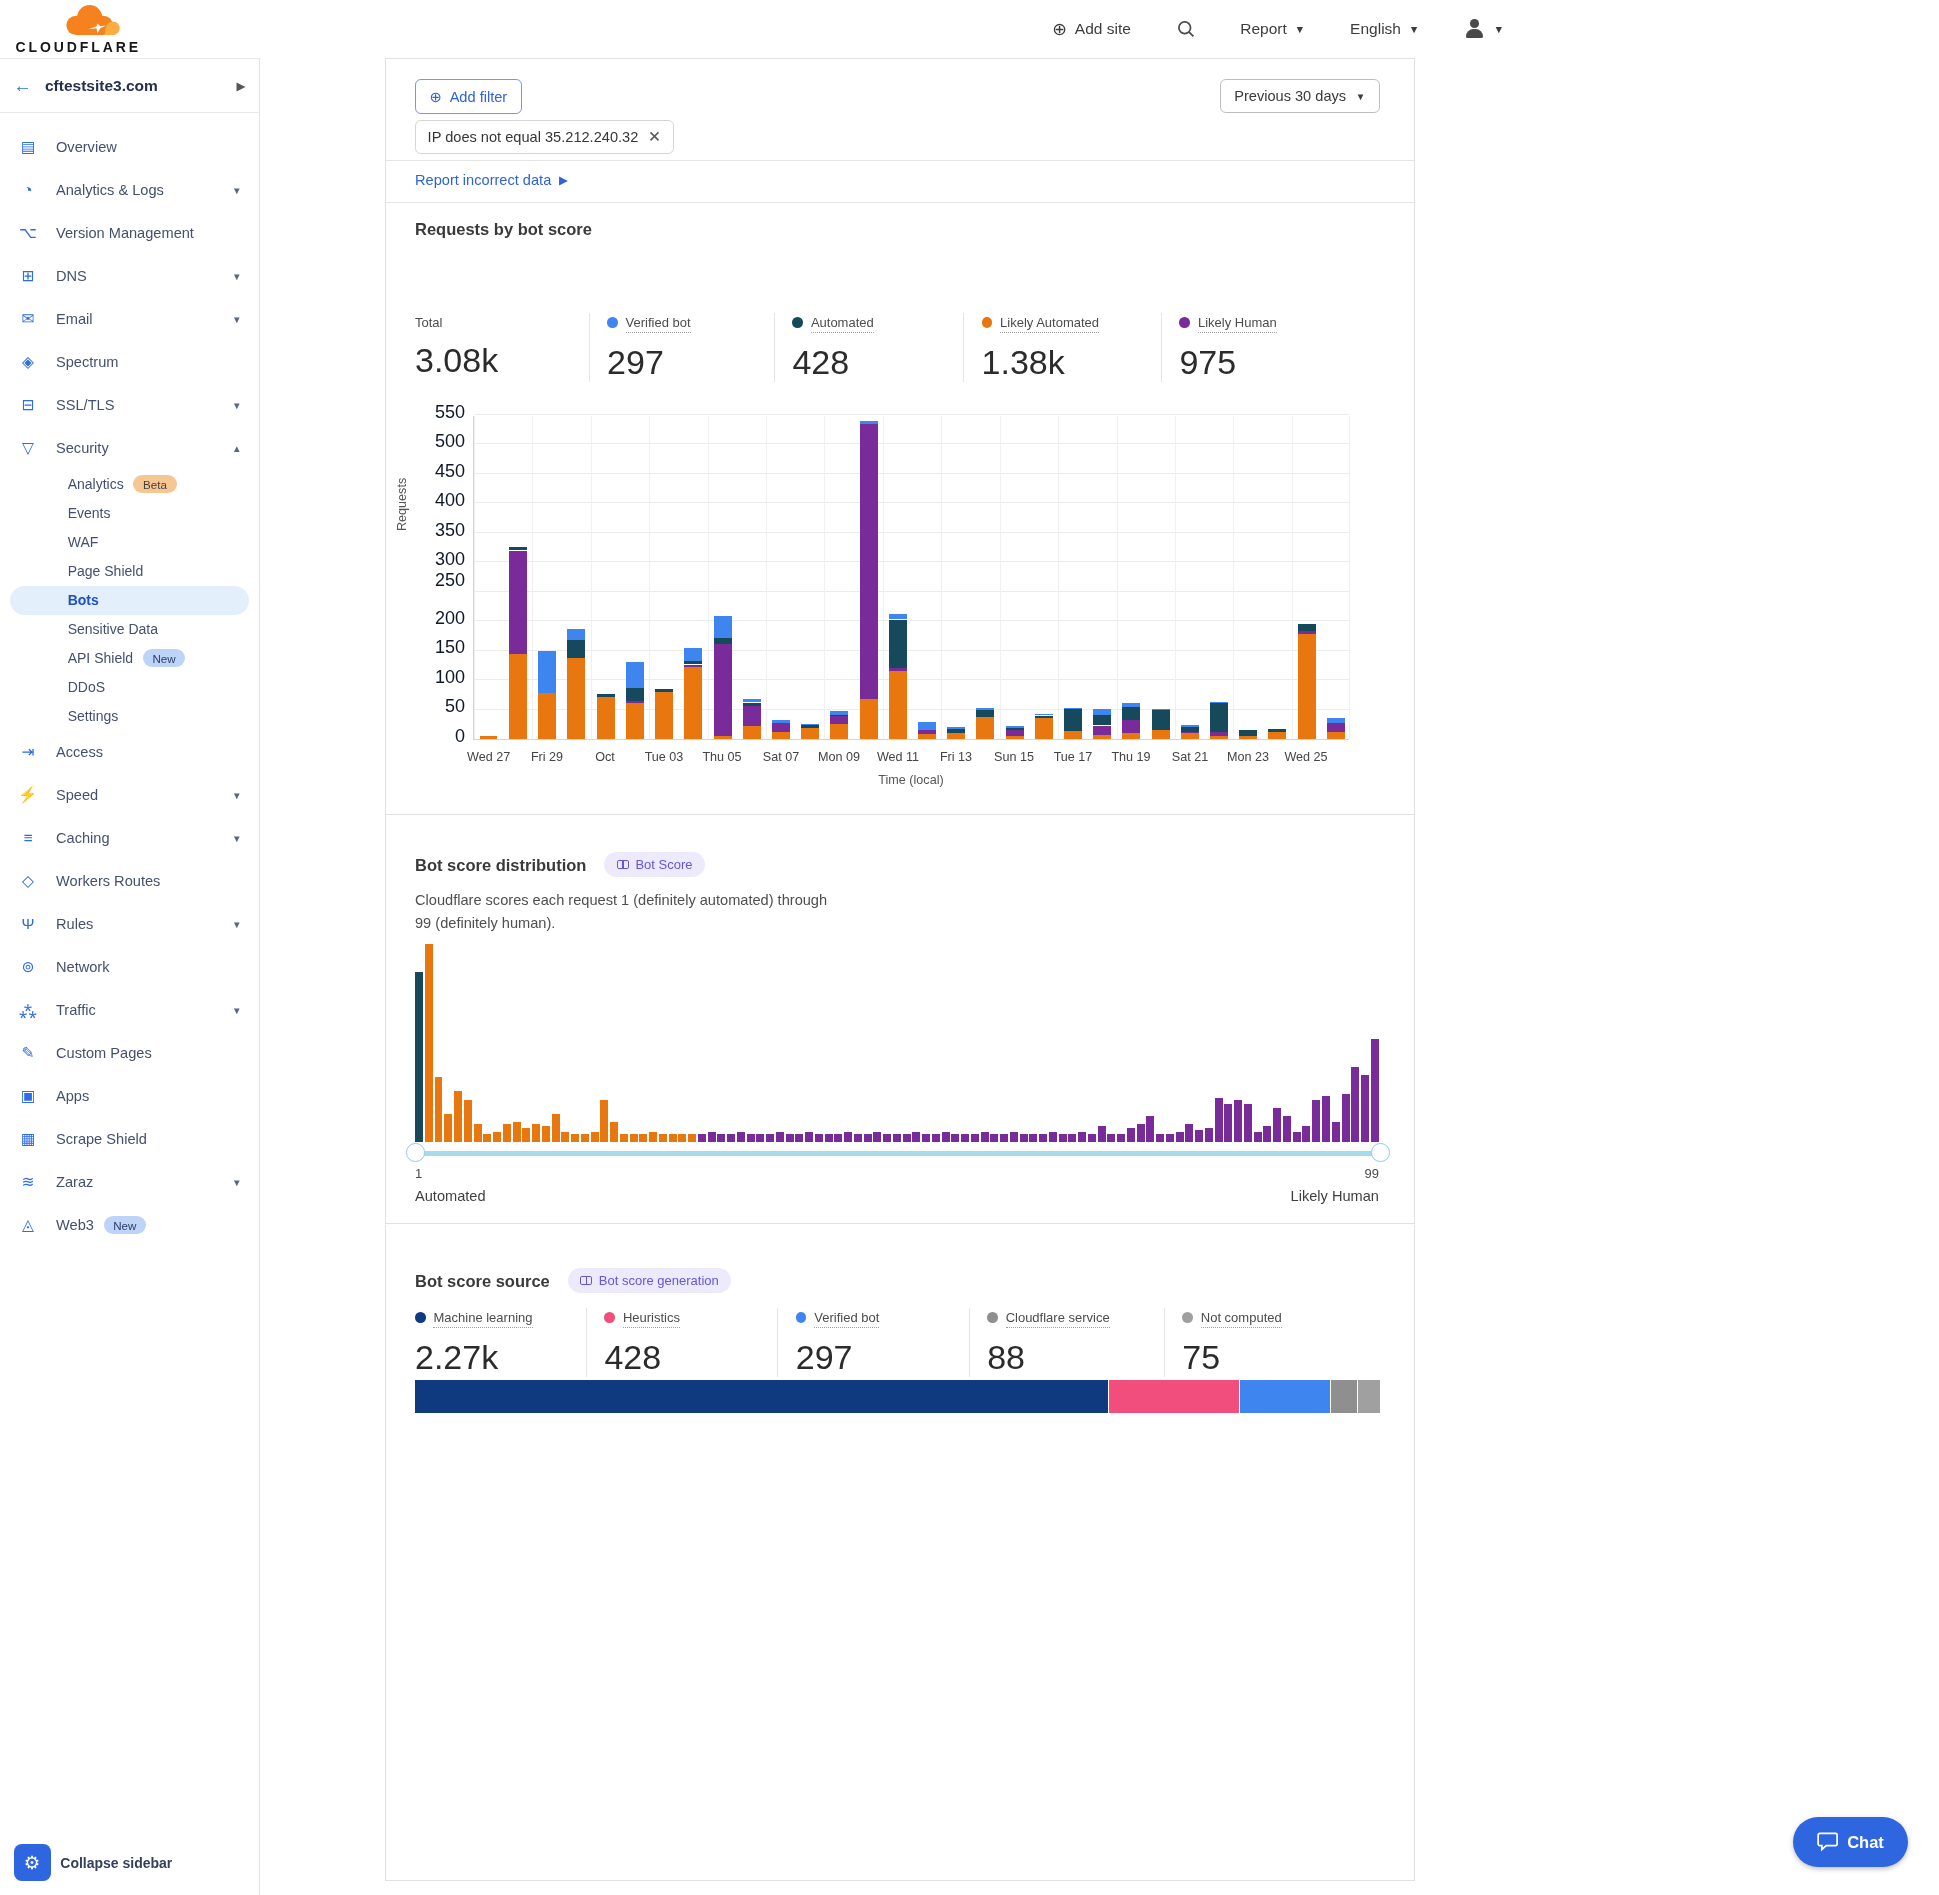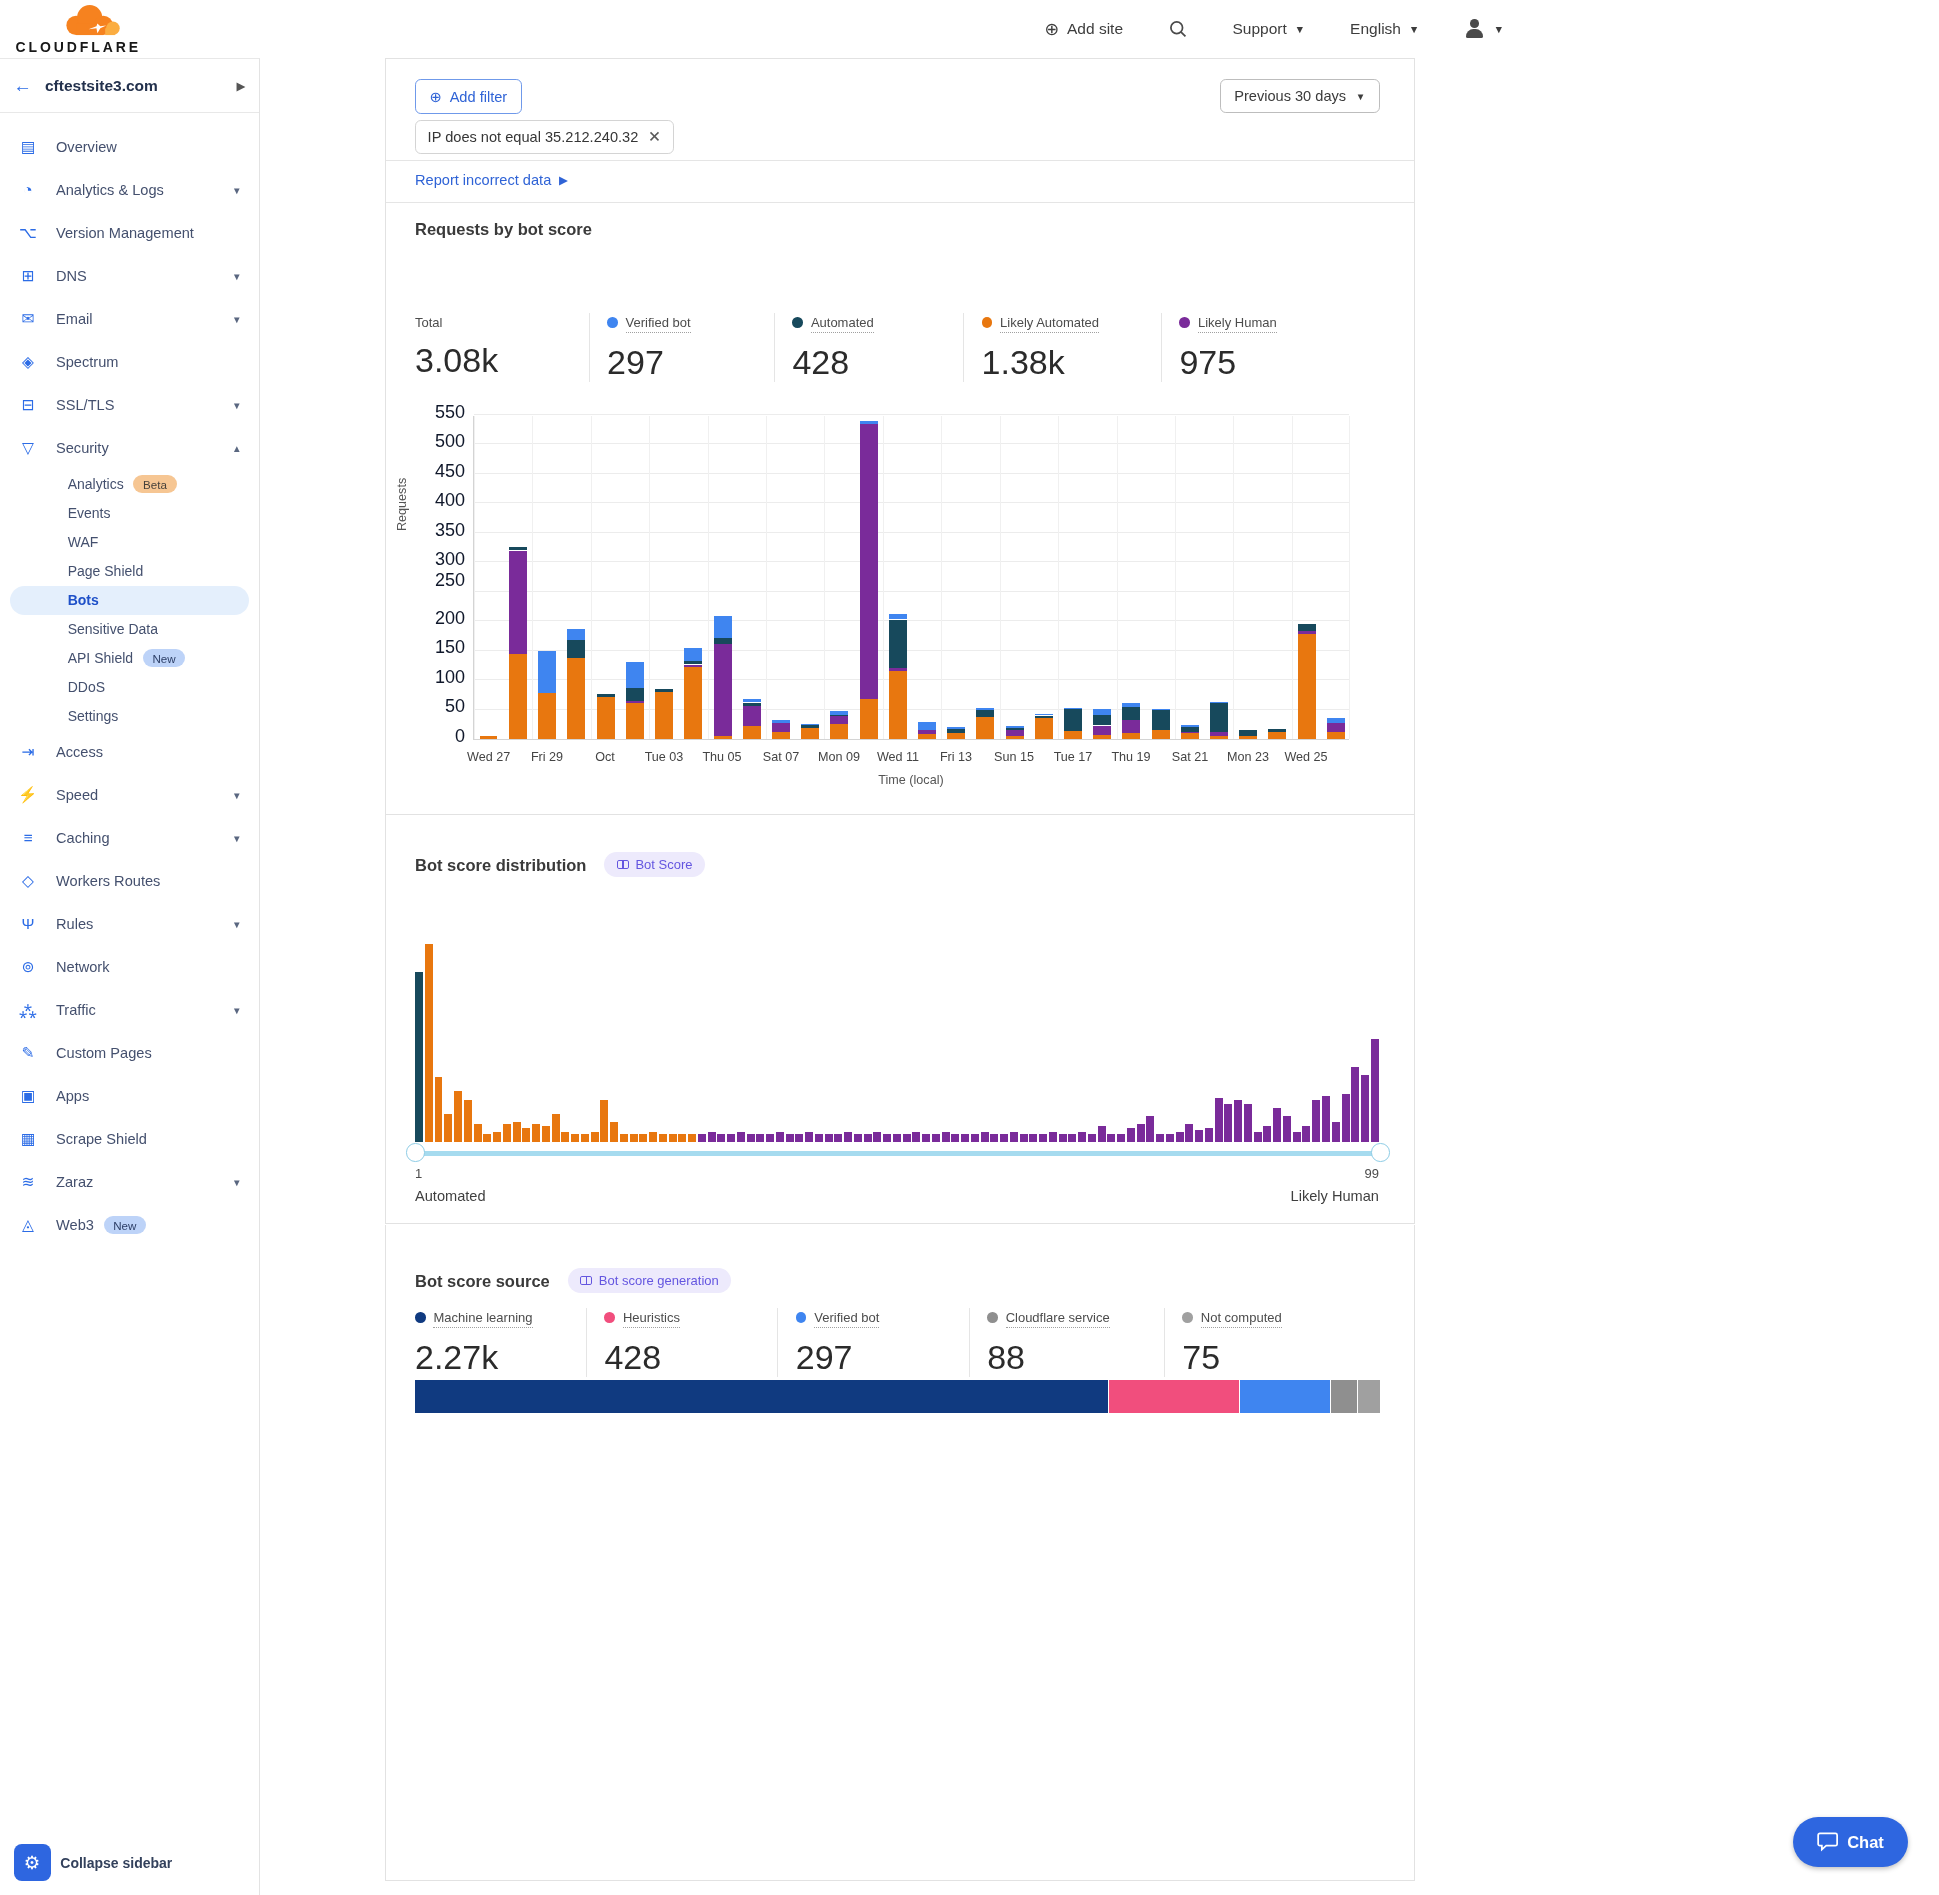--- a/index.html
+++ b/index.html
@@ -134,21 +134,21 @@
       <span class="pluscircle">⊕</span>
       <span>Add site</span>
     </div>
     <div class="topnav-item">
       <svg width="19.4" height="19.4" viewBox="0 0 20 20">
         <circle cx="9" cy="9" r="6" fill="none" stroke="#4a4a4a" stroke-width="1.8"></circle>
         <line x1="13.5" y1="13.5" x2="18" y2="18" stroke="#4a4a4a" stroke-width="1.8"></line>
       </svg>
     </div>
     <div class="topnav-item">
-      <span>Support</span>
+      <span>Report</span>
       <span class="chev">▼</span>
     </div>
     <div class="topnav-item">
       <span>English</span>
       <span class="chev">▼</span>
     </div>
     <div class="topnav-item">
       <span class="avatar">
           <span class="head"></span>
           <span class="body"></span>
@@ -493,20 +493,21 @@
 </div>
 
 <div class="card card2">
   <div style="position:absolute;left:29px;top:37px">
     <span class="card-title">Bot score distribution</span>
     <span class="pill-badge">
       <span class="book-ic"></span>
       <span>Bot Score</span>
     </span>
   </div>
+  <div class="card-desc" style="position:absolute;left:29px;top:74px;width:417px">Cloudflare scores each request 1 (definitely automated) through 99 (definitely human).</div>
 
   <div class="hist" id="dist-hist">
       <div class="hist-bar" style="left: 0px; height: 170px; background: rgb(23, 73, 92);"></div>
       <div class="hist-bar" style="left: 9.8px; height: 198px; background: rgb(232, 119, 15);"></div>
       <div class="hist-bar" style="left: 19.5px; height: 65px; background: rgb(232, 119, 15);"></div>
       <div class="hist-bar" style="left: 29px; height: 28px; background: rgb(232, 119, 15);"></div>
       <div class="hist-bar" style="left: 39px; height: 51px; background: rgb(232, 119, 15);"></div>
       <div class="hist-bar" style="left: 49px; height: 42px; background: rgb(232, 119, 15);"></div>
       <div class="hist-bar" style="left: 59px; height: 18px; background: rgb(232, 119, 15);"></div>
       <div class="hist-bar" style="left: 68px; height: 8px; background: rgb(232, 119, 15);"></div>

